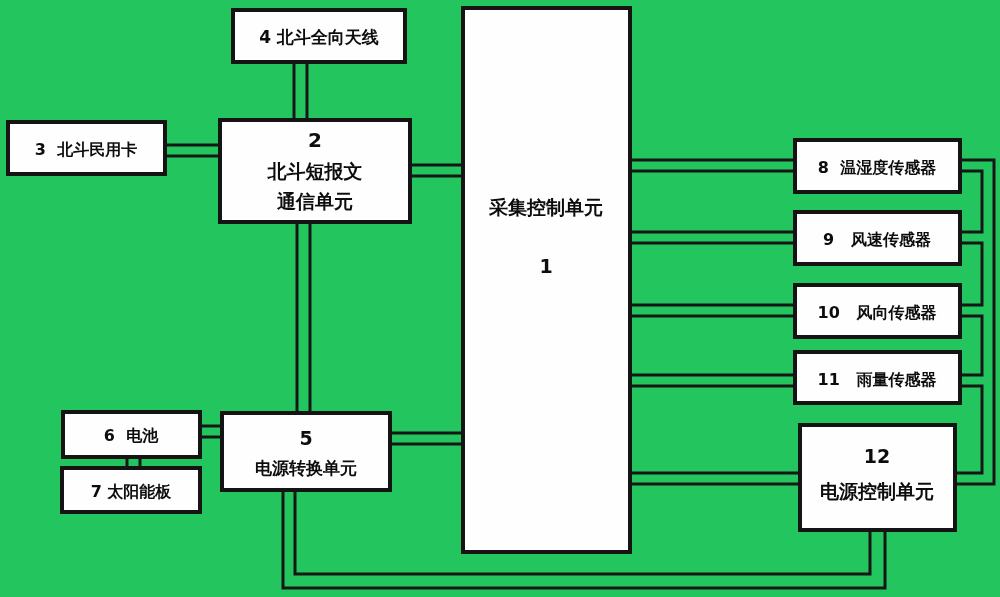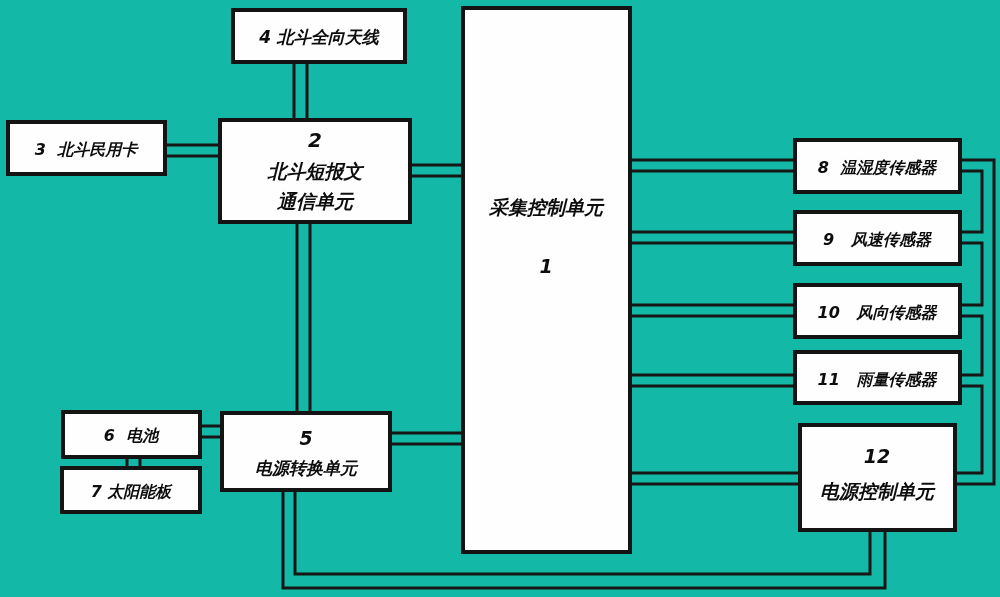--- a/index.html
+++ b/index.html
@@ -8,22 +8,21 @@
     background: #ffffff;
     width: 1000px;
     height: 597px;
     overflow: hidden;
     font-family: "DejaVu Sans", sans-serif;
   }
   #diagram-root {
     position: relative;
     width: 1000px;
     height: 597px;
-    background: #14b8a6;
-    font-style: italic;
+    background: #22c55e;
   }
   svg { display: block; }
   .block {
     fill: #fefefe;
     stroke: #141414;
     stroke-width: 4;
   }
   .wire {
     fill: none;
     stroke: #161616;

